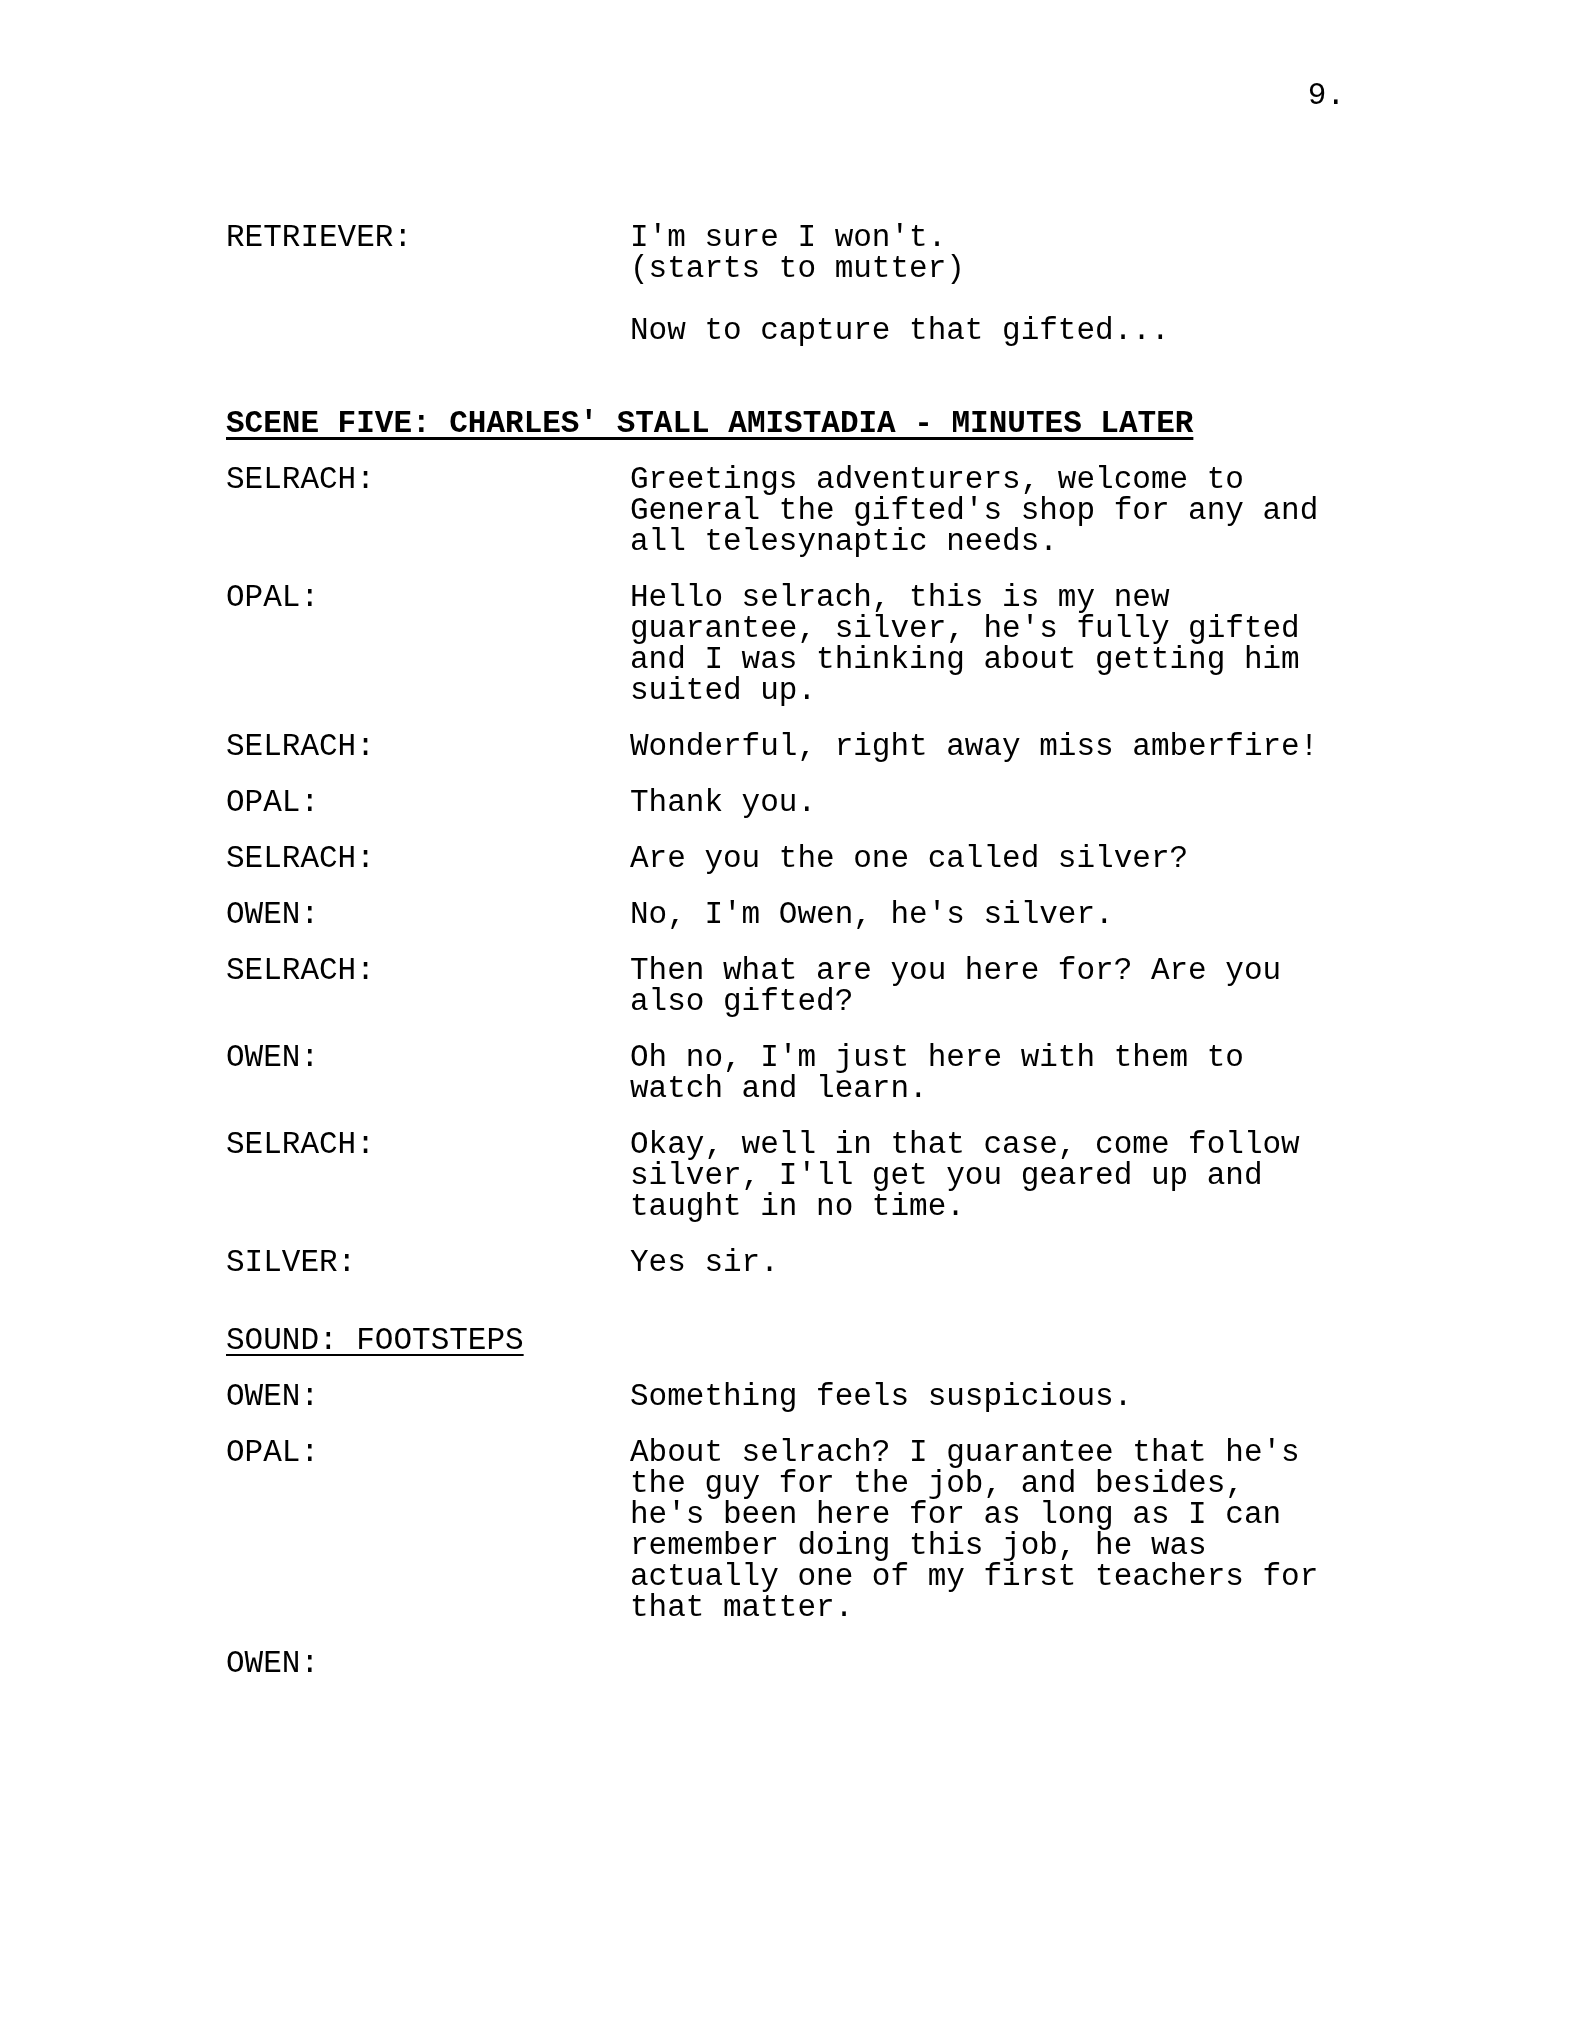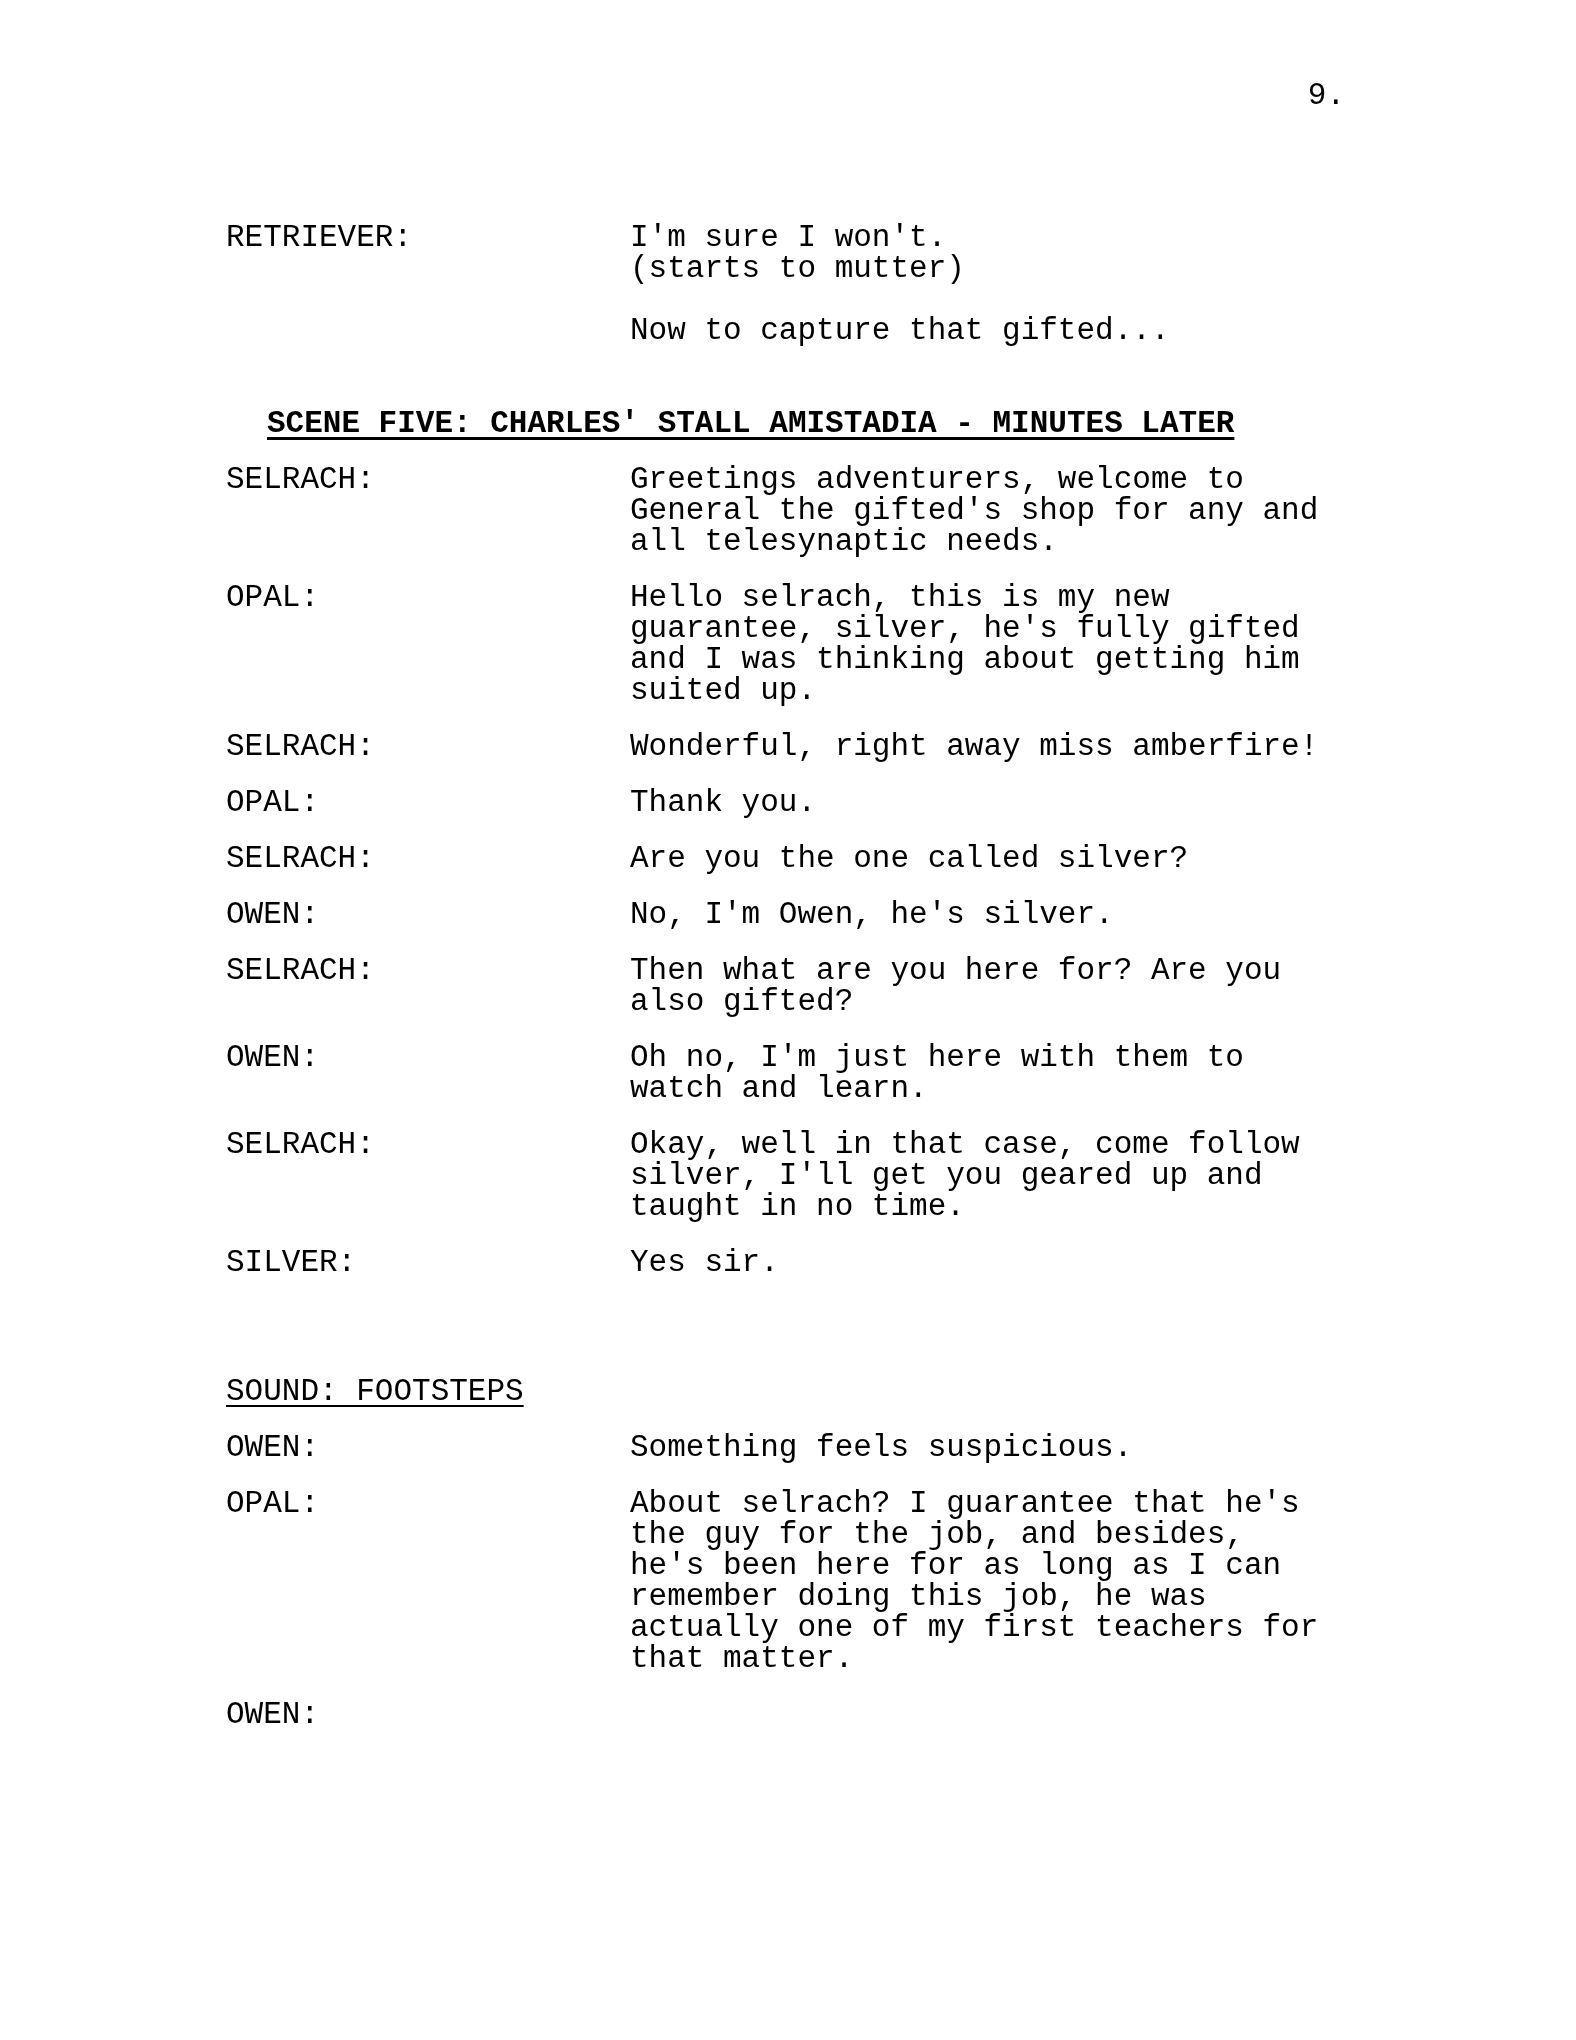--- a/index.html
+++ b/index.html
@@ -39,30 +39,29 @@
   .lines {
     flex: 1 1 auto;
   }
   .line {
     min-height: 31px;
     white-space: pre;
   }
   .heading-block {
     margin-top: 62px;
     font-weight: bold;
-    margin-left: 41px;
   }
   .heading-block .cue-text {
     text-decoration: underline;
     text-decoration-thickness: 3px;
     text-underline-offset: 5px;
     white-space: pre;
   }
   .sound-block {
-    margin-top: 98px;
+    margin-top: 47px;
   }
   .sound-block .cue-text {
     text-decoration: underline;
     text-decoration-thickness: 2px;
     text-underline-offset: 5px;
     white-space: pre;
   }
 </style>
 </head>
 <body>

